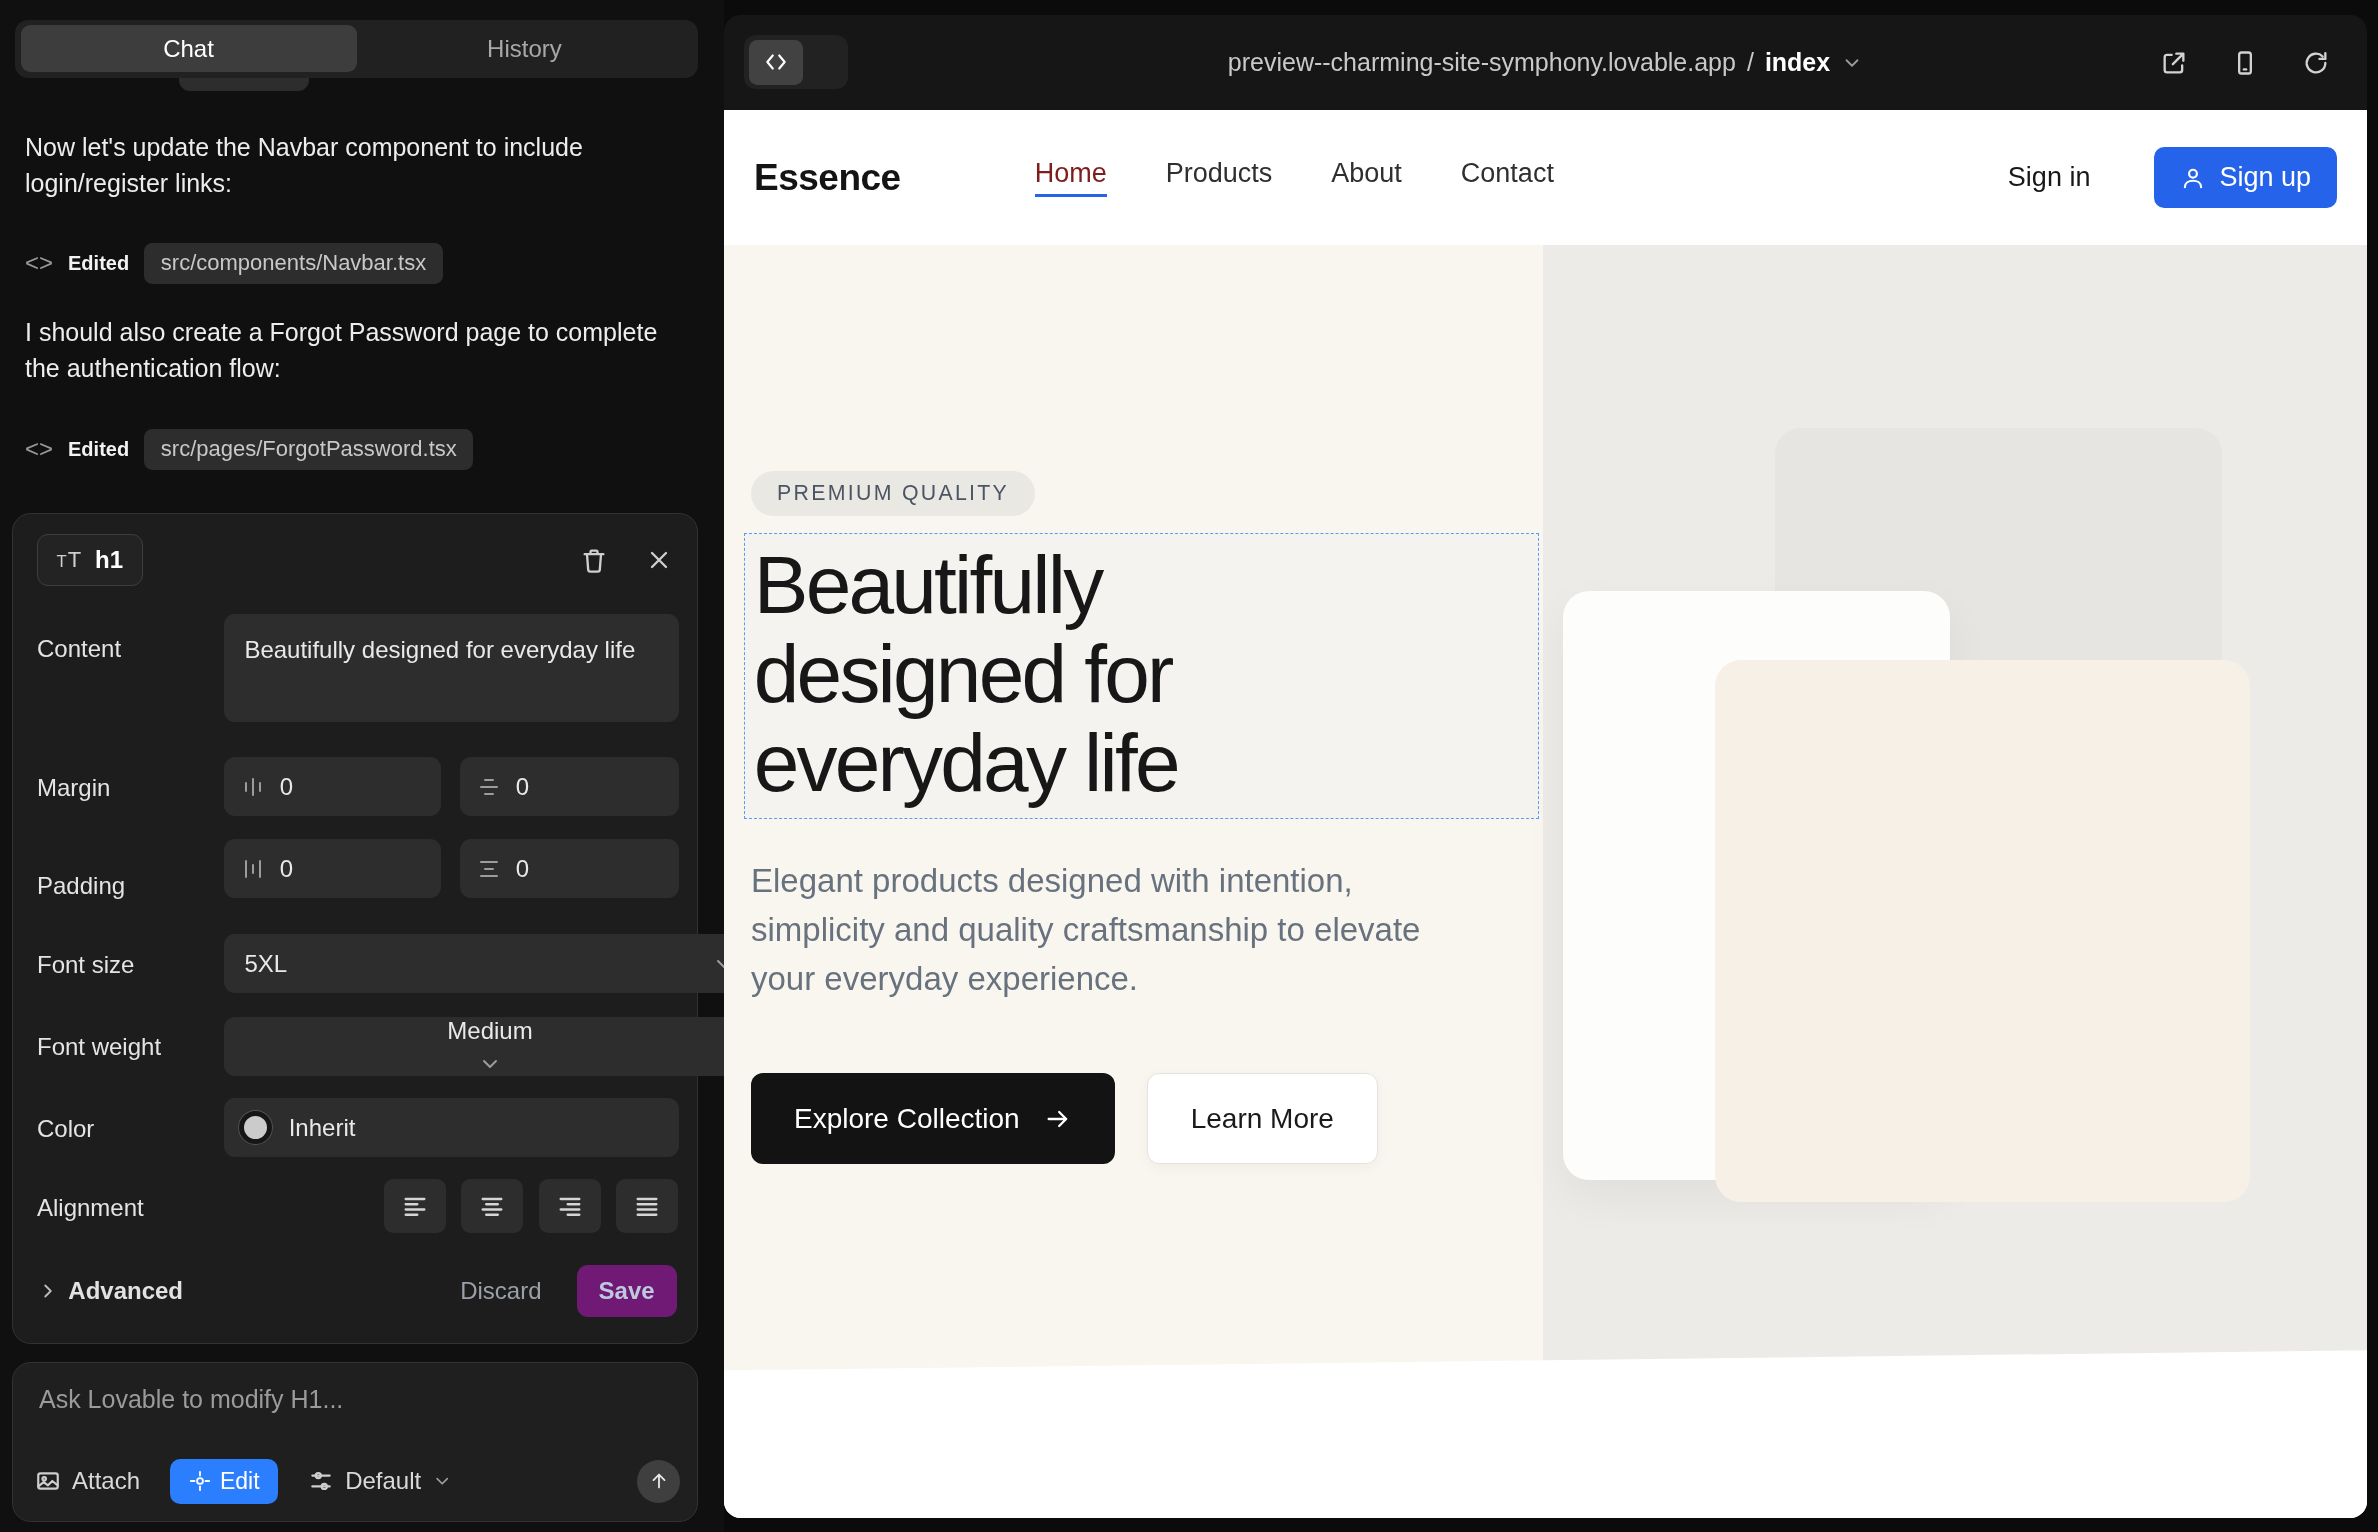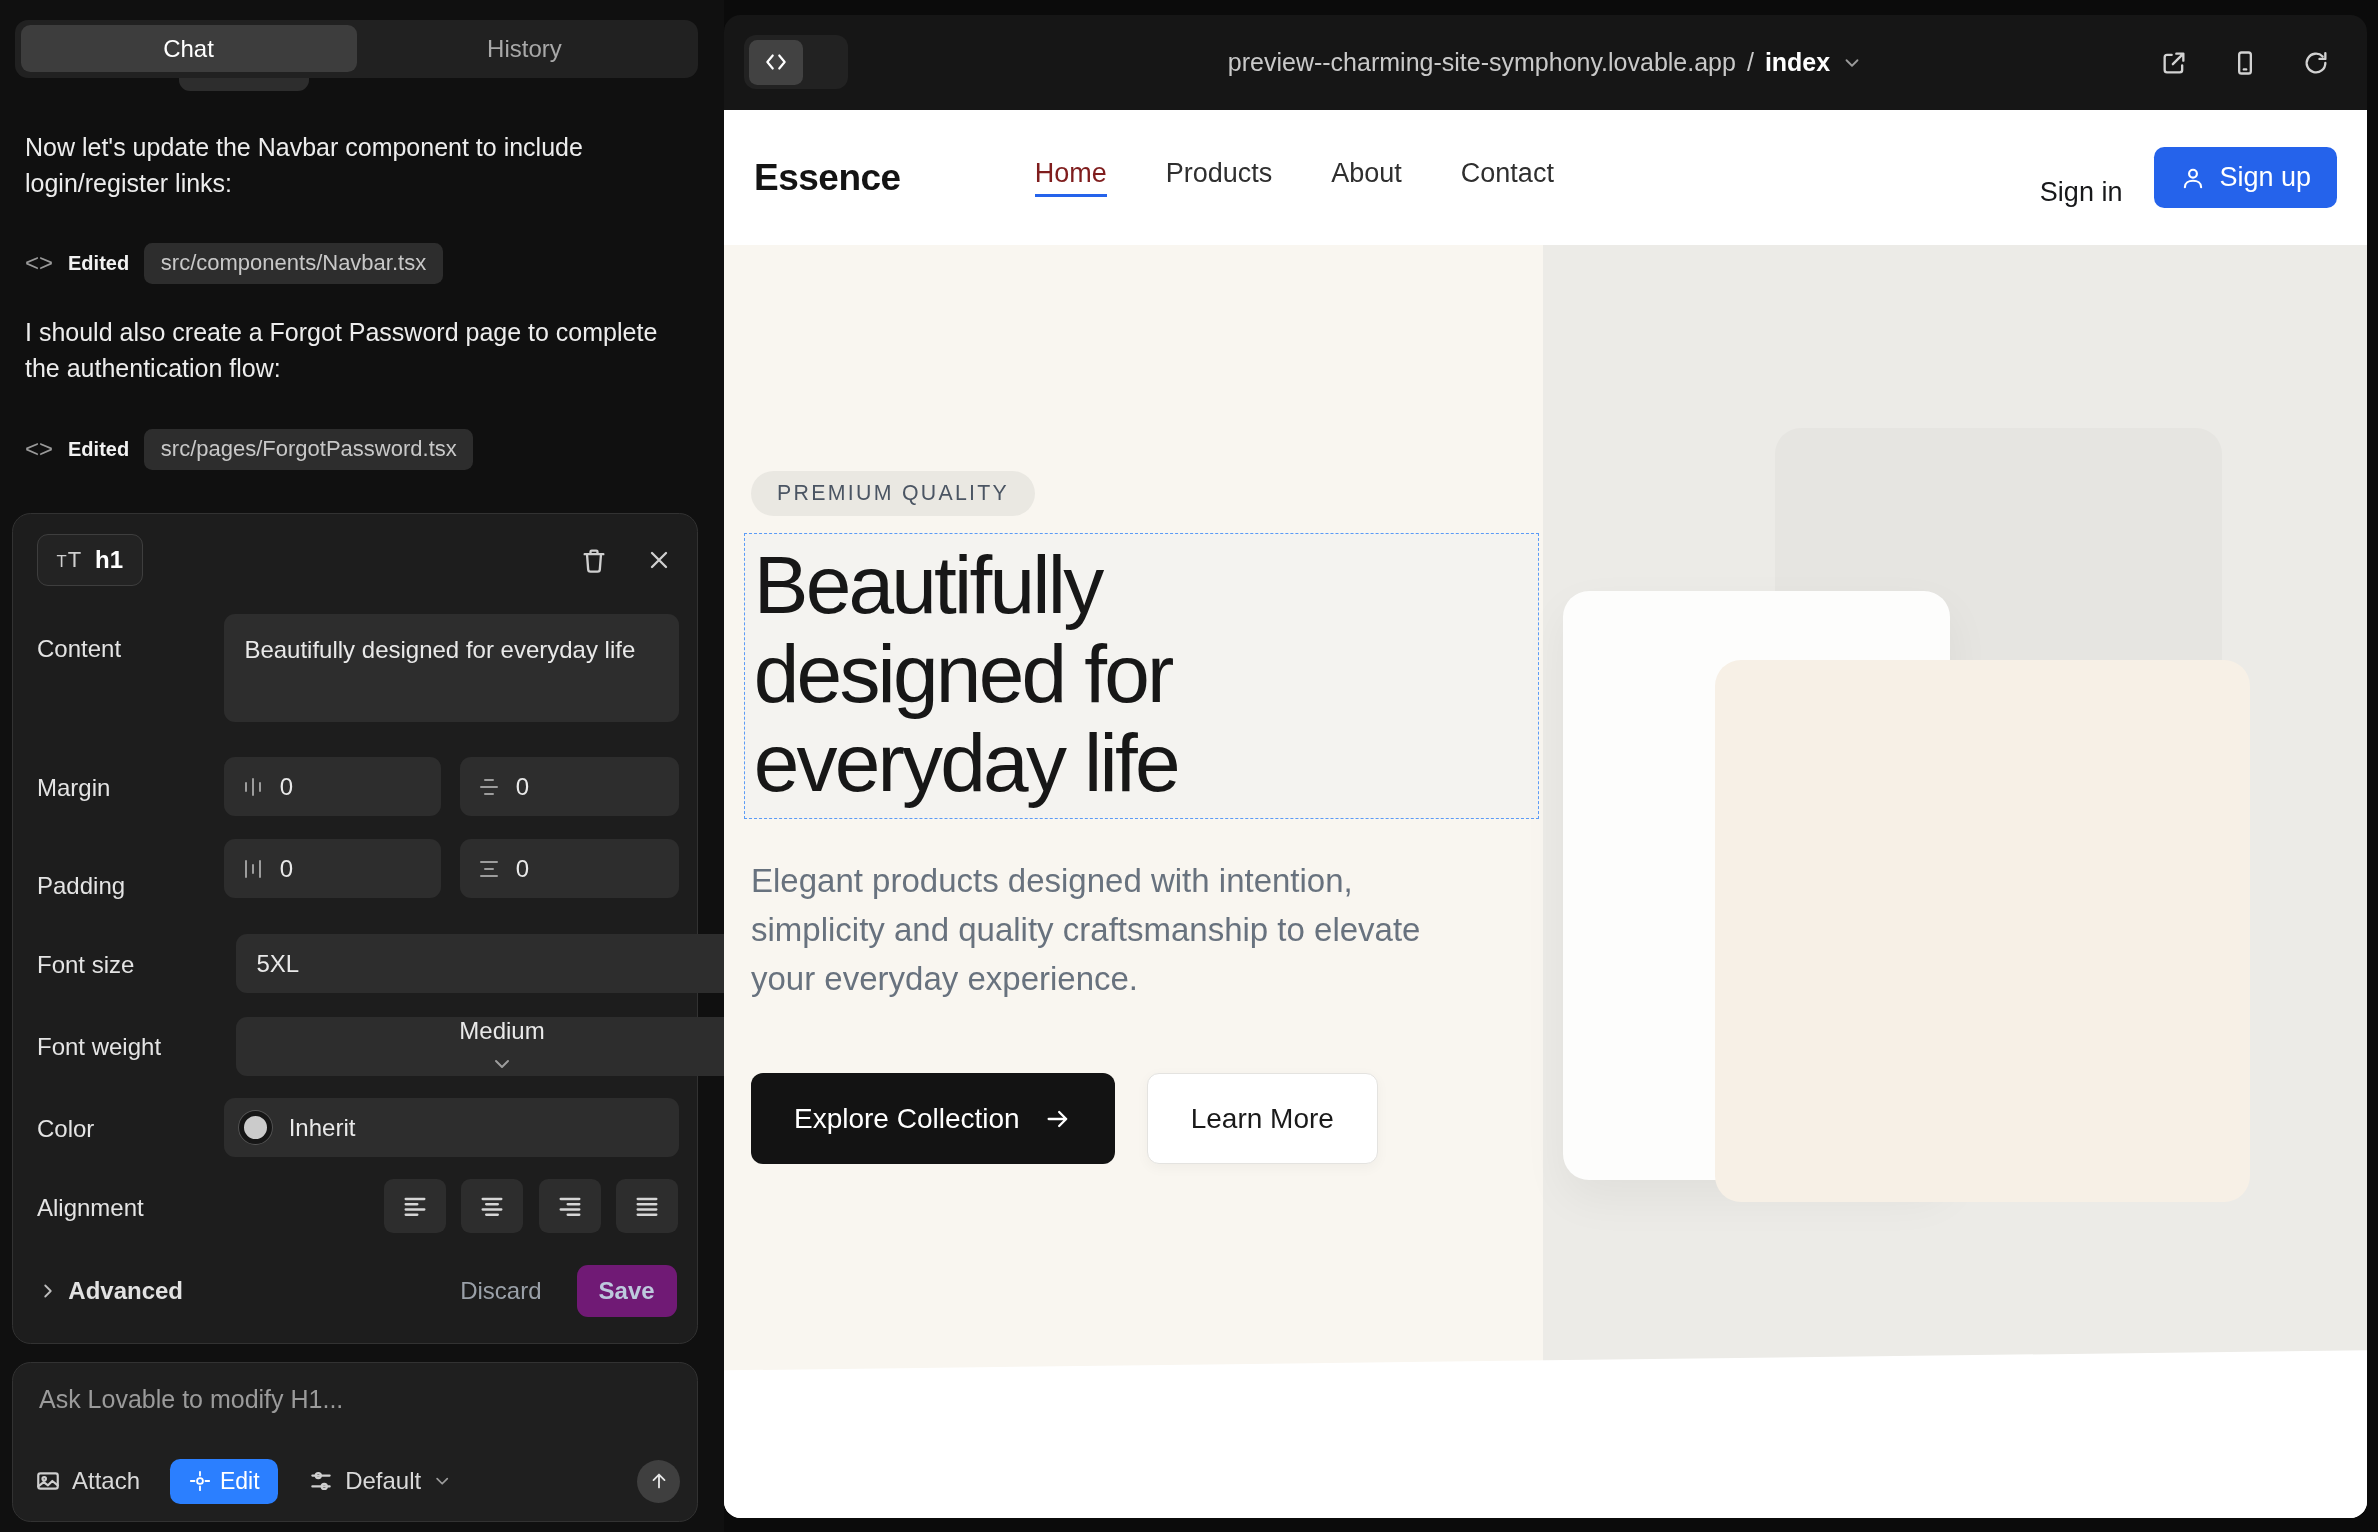--- a/index.html
+++ b/index.html
@@ -38,21 +38,21 @@
   .field{position:absolute;background:#2d2d2d;border-radius:11px;box-sizing:border-box;display:flex;align-items:center;color:#e9e9e9;font-size:24px;}
   .f-content{left:211px;top:100px;width:455px;height:108px;}
   .f-content textarea{background:transparent;border:none;outline:none;resize:none;color:#e9e9e9;font-size:24px;line-height:1.4;font-family:inherit;width:100%;height:100%;padding:18.6px 20.4px;box-sizing:border-box;}
   .mini{padding:0 16.7px;gap:13px;}
   .mini input{background:transparent;border:none;outline:none;color:#e9e9e9;font-size:24px;font-family:inherit;width:100%;}
   .mini svg{width:24px;height:24px;color:#9c9c9c;flex:none;}
   .f-m1{left:211px;top:243px;width:217px;height:59px;}
   .f-m2{left:447px;top:243px;width:219px;height:59px;}
   .f-p1{left:211px;top:325px;width:217px;height:59px;}
   .f-p2{left:447px;top:325px;width:219px;height:59px;}
-  .select{left:223px;top:420px;width:532px;height:59px;padding:0 20.4px;justify-content:space-between;}
+  .select{left:211px;top:420px;width:532px;height:59px;padding:0 20.4px;justify-content:space-between;}
   .f-weight{top:503px;flex-direction:column;}
   .f-color{left:211px;top:584px;width:455px;height:59px;padding:0 15px;gap:16.7px;justify-content:flex-start;}
   .select svg,.chev{width:24px;height:24px;color:#9c9c9c;}
   .swatch{width:33px;height:33px;border-radius:50%;background:#cbcbcb;border:5.6px solid #161616;box-shadow:0 0 0 0.9px #555;box-sizing:border-box;}
   .align-btn{position:absolute;top:665px;width:62px;height:54px;background:#2d2d2d;border-radius:9.3px;display:flex;align-items:center;justify-content:center;color:#d6d6d6;}
   .align-btn svg{width:28px;height:28px;}
   .a1{left:371px;}.a2{left:448px;}.a3{left:526px;}.a4{left:603px;}
   .ed-footer{position:absolute;left:24px;right:20.4px;top:749px;height:56px;display:flex;align-items:center;}
   .advanced{display:flex;align-items:center;gap:9.3px;color:#e2e2e2;font-size:24px;font-weight:600;justify-content:flex-end;}
   .advanced svg{width:22px;height:22px;color:#bdbdbd;}
@@ -83,21 +83,21 @@
   .url-bar svg{width:22px;height:22px;color:#9a9a9a;}
   .chrome-icons{position:absolute;right:37px;top:0;height:95px;display:flex;align-items:center;gap:43px;color:#d2d2d2;}
   .chrome-icons svg{width:28px;height:28px;}
 
   .site{position:relative;height:1408px;background:#fff;overflow:hidden;}
   .site-nav{position:relative;height:135px;display:flex;align-items:center;padding:0 30px;background:#fff;z-index:6;}
   .brand{font-size:37px;font-weight:700;color:#141414;letter-spacing:-0.5px;}
   .nav-links{display:flex;gap:59px;margin-left:134px;font-size:27px;color:#2f2f2f;}
   .nav-link{padding-bottom:5.6px;}
   .nav-link.active{color:#7f1d1d;border-bottom:3.7px solid #2563eb;}
-  .nav-right{margin-left:auto;display:flex;align-items:flex-end;gap:32px;}
+  .nav-right{margin-left:auto;display:flex;align-items:center;gap:64px;}
   .sign-in{font-size:27px;color:#17181a;}
   .sign-up{background:#2563eb;color:#fff;font-size:27px;border-radius:10.2px;height:61px;display:flex;align-items:center;gap:13px;padding:0 26px;}
   .sign-up svg{width:26px;height:26px;}
 
   .hero{position:relative;height:1127px;background:#f9f6f0;}
   .hero-rightbg{position:absolute;left:819px;top:0;right:0;bottom:0;background:#ecebe7;}
   .shape{position:absolute;border-radius:26px;}
   .shape-gray{left:1051px;top:183px;width:447px;height:459px;background:#e6e5e1;}
   .shape-white{left:839px;top:346px;width:387px;height:589px;background:#fdfdfc;box-shadow:0 18.6px 46px rgba(0,0,0,0.05);}
   .shape-beige{left:991px;top:415px;width:535px;height:542px;background:#f7f0e6;}

